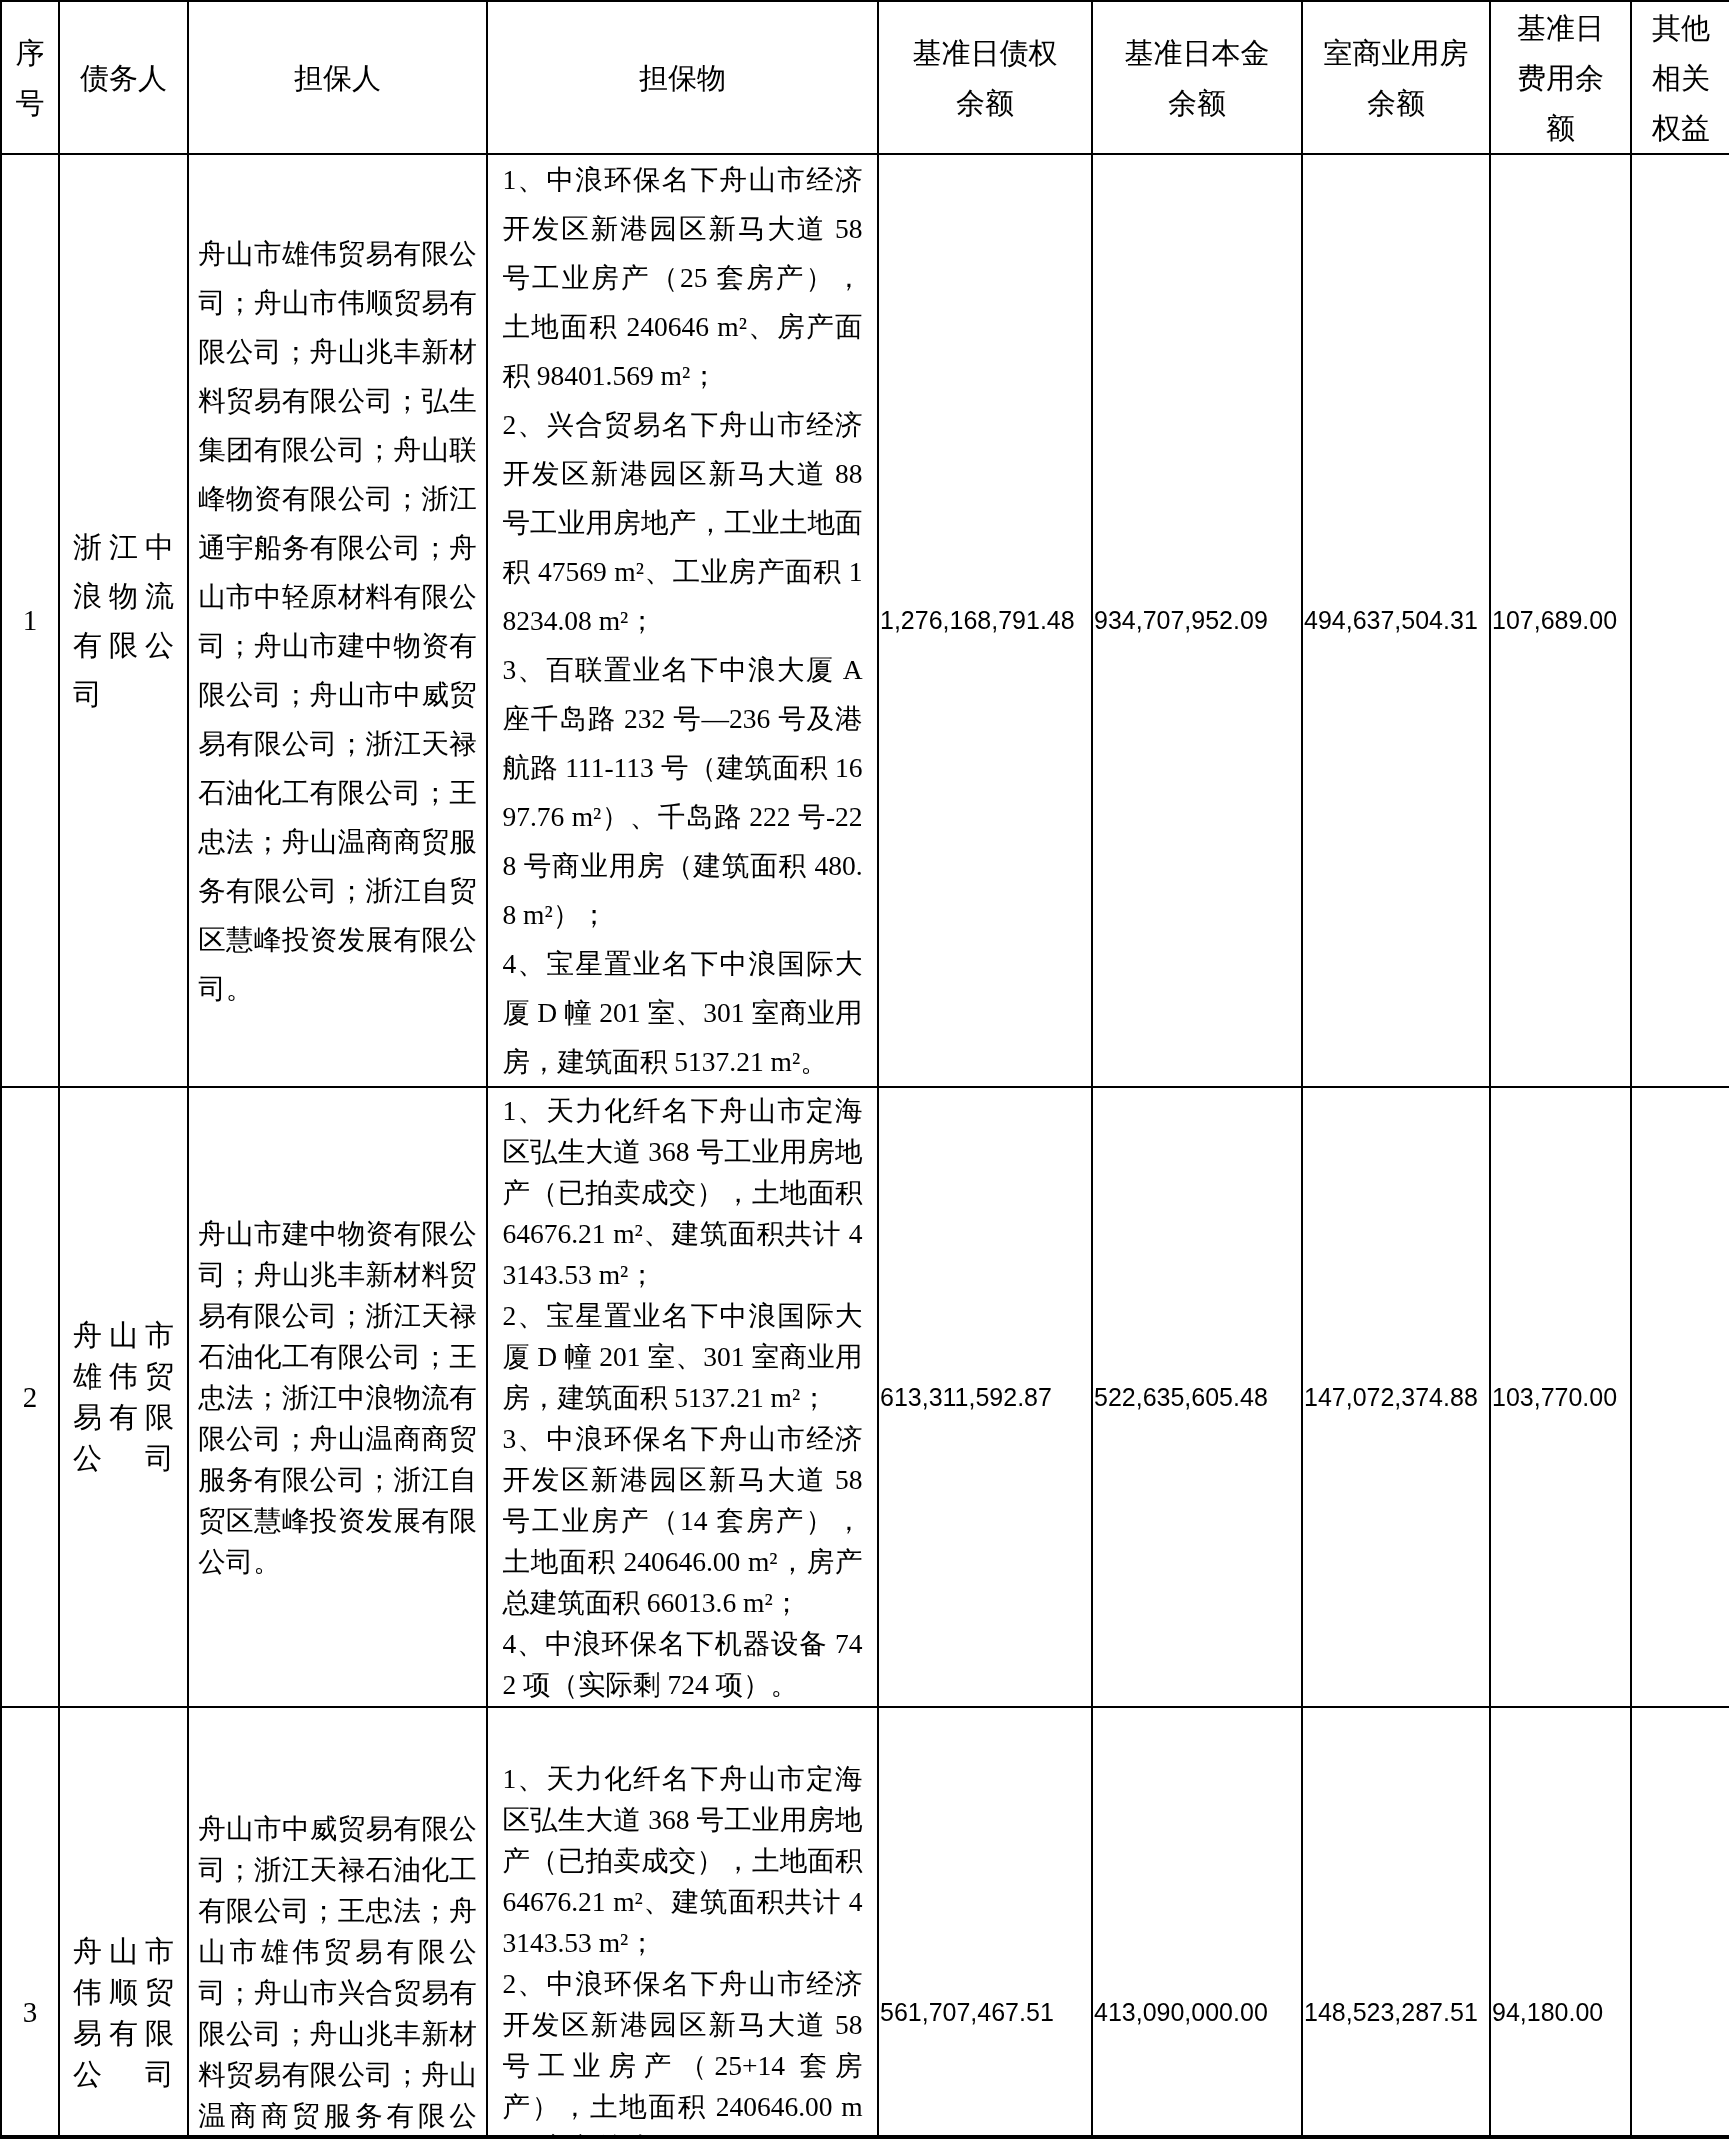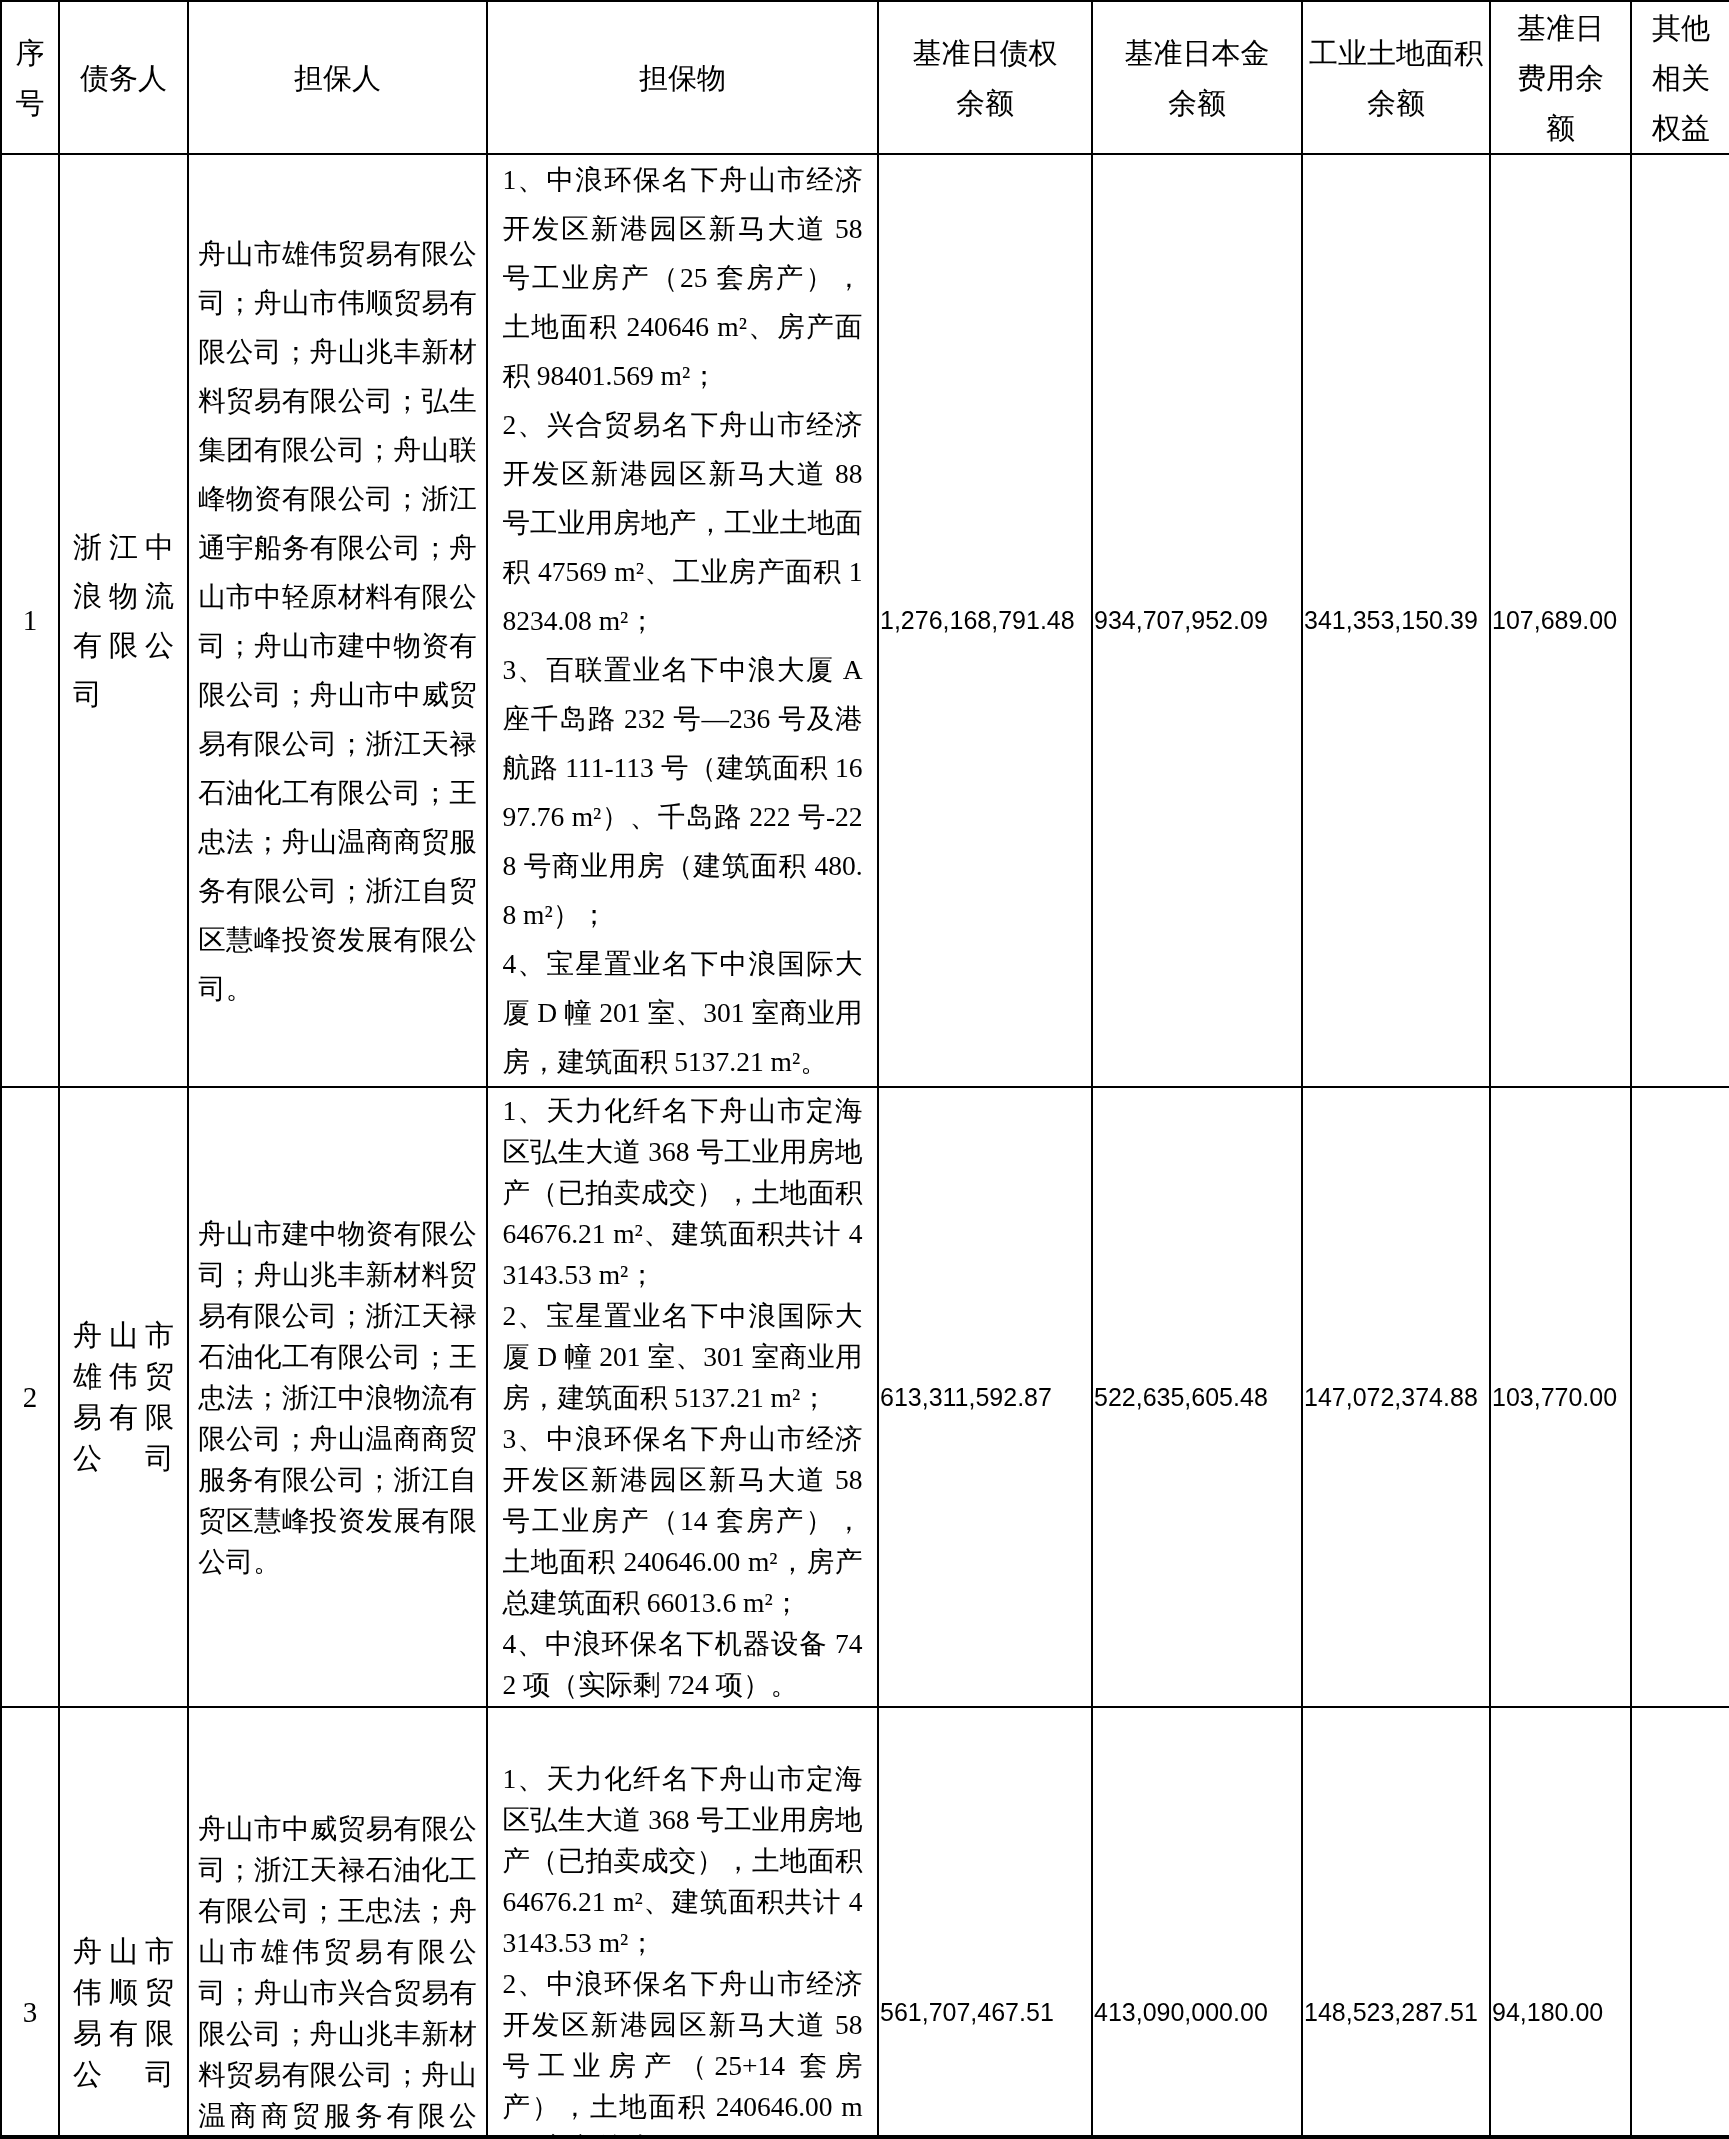--- a/index.html
+++ b/index.html
@@ -104,42 +104,42 @@
       <tr style="height:153px">
         <th>序
 号</th>
         <th>债务人</th>
         <th>担保人</th>
         <th>担保物</th>
         <th>基准日债权
 余额</th>
         <th>基准日本金
 余额</th>
-        <th>工业土地面积
+        <th>室商业用房
 余额</th>
         <th>基准日
 费用余
 额</th>
         <th>其他
 相关
 权益</th>
       </tr>
     </thead>
     <tbody>
       <tr class="r1" style="height:821px">
         <td class="c-no">1</td>
         <td class="c-debtor">浙江中浪物流有限公司</td>
         <td class="c-guarantor">舟山市雄伟贸易有限公司；舟山市伟顺贸易有限公司；舟山兆丰新材料贸易有限公司；弘生集团有限公司；舟山联峰物资有限公司；浙江通宇船务有限公司；舟山市中轻原材料有限公司；舟山市建中物资有限公司；舟山市中威贸易有限公司；浙江天禄石油化工有限公司；王忠法；舟山温商商贸服务有限公司；浙江自贸区慧峰投资发展有限公司。</td>
         <td class="c-collateral">1、中浪环保名下舟山市经济开发区新港园区新马大道 58 号工业房产（25 套房产），土地面积 240646 m²、房产面积 98401.569 m²；
 2、兴合贸易名下舟山市经济开发区新港园区新马大道 88 号工业用房地产，工业土地面积 47569 m²、工业房产面积 18234.08 m²；
 3、百联置业名下中浪大厦 A 座千岛路 232 号—236 号及港航路 111-113 号（建筑面积 1697.76 m²）、千岛路 222 号-228 号商业用房（建筑面积 480.8 m²）；
 4、宝星置业名下中浪国际大厦 D 幢 201 室、301 室商业用房，建筑面积 5137.21 m²。</td>
         <td class="c-money">1,276,168,791.48</td>
         <td class="c-money">934,707,952.09</td>
-        <td class="c-money">341,353,150.39</td>
+        <td class="c-money">494,637,504.31</td>
         <td class="c-money">107,689.00</td>
         <td class="c-other"></td>
       </tr>
       <tr class="r2" style="height:620px">
         <td class="c-no">2</td>
         <td class="c-debtor">舟山市雄伟贸易有限公司</td>
         <td class="c-guarantor">舟山市建中物资有限公司；舟山兆丰新材料贸易有限公司；浙江天禄石油化工有限公司；王忠法；浙江中浪物流有限公司；舟山温商商贸服务有限公司；浙江自贸区慧峰投资发展有限公司。</td>
         <td class="c-collateral">1、天力化纤名下舟山市定海区弘生大道 368 号工业用房地产（已拍卖成交），土地面积 64676.21 m²、建筑面积共计 43143.53 m²；
 2、宝星置业名下中浪国际大厦 D 幢 201 室、301 室商业用房，建筑面积 5137.21 m²；
 3、中浪环保名下舟山市经济开发区新港园区新马大道 58 号工业房产（14 套房产），土地面积 240646.00 m²，房产总建筑面积 66013.6 m²；

